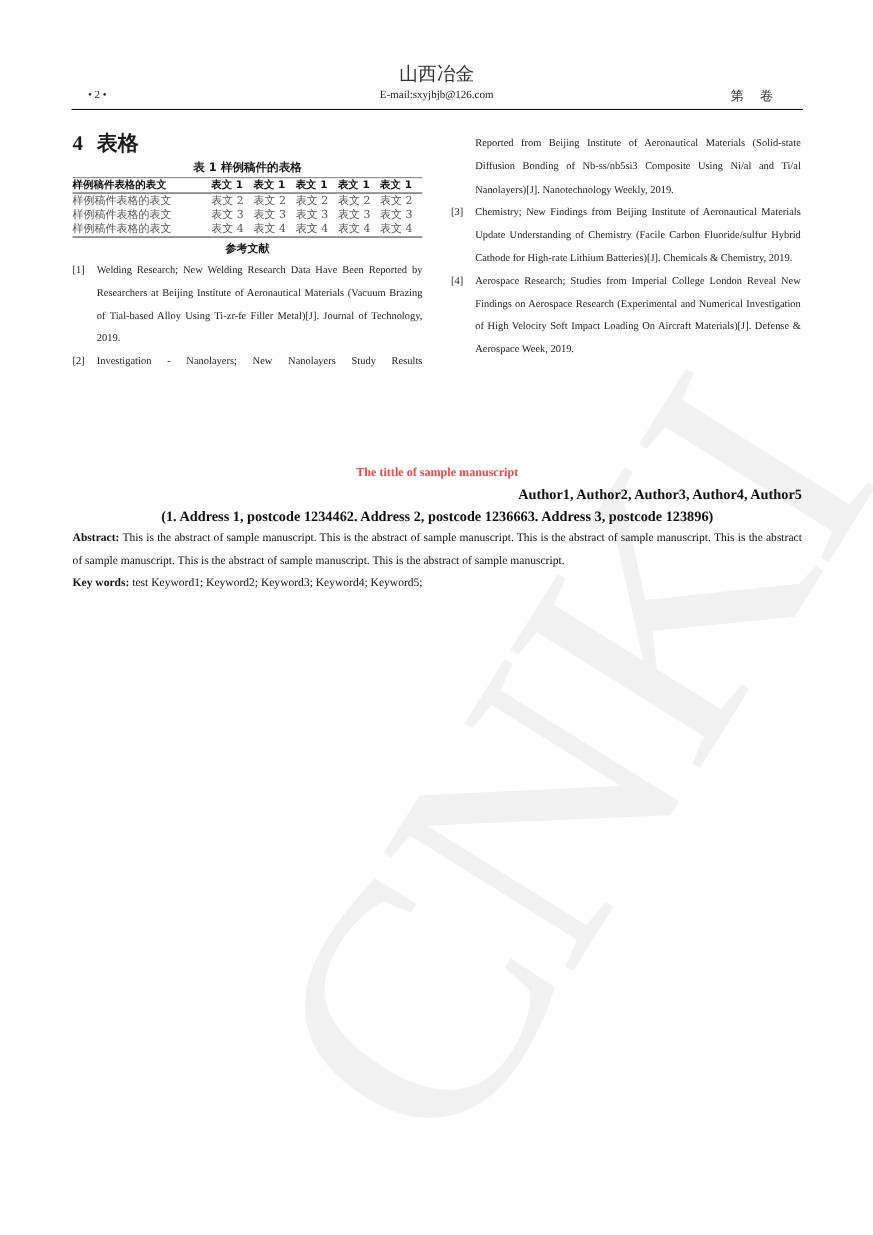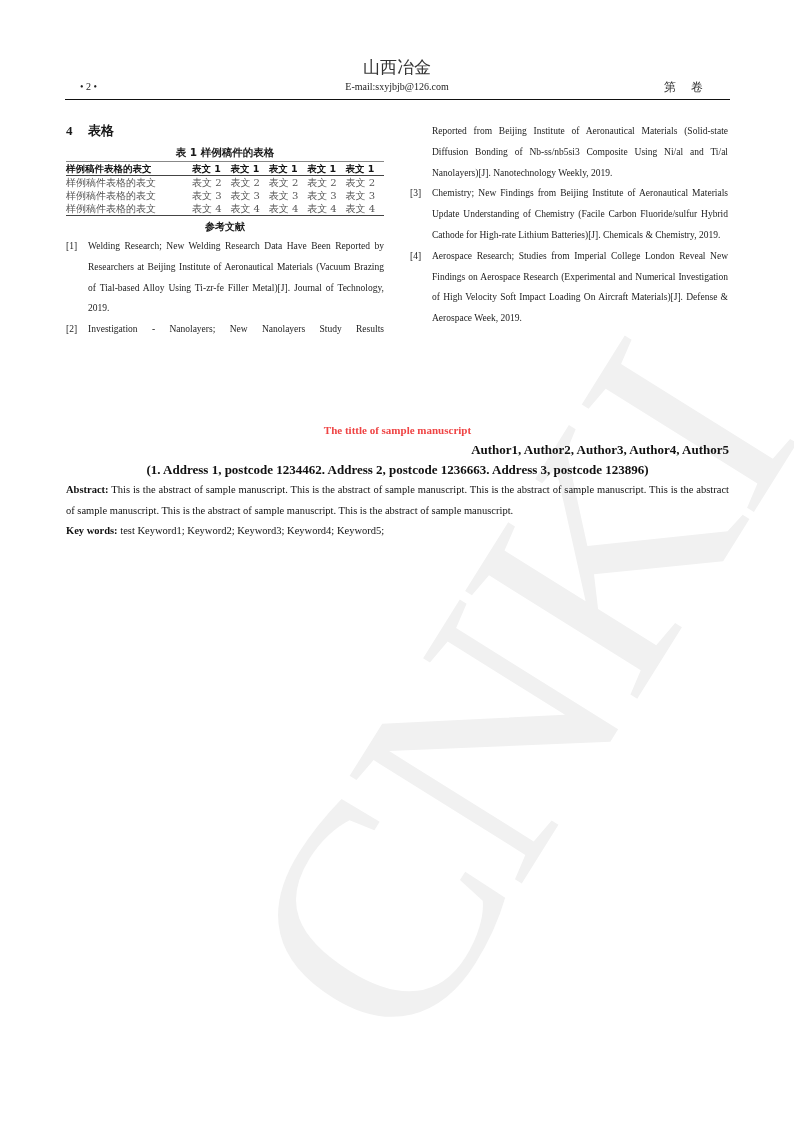--- a/index.html
+++ b/index.html
@@ -18,21 +18,21 @@
   .journal { text-align: center; font-size: 17px; color: #333; height: 16px; line-height: 16px; }
   .head-row { position: relative; height: 16px; line-height: 16px; font-size: 10px; color: #222; margin-top: 3px; }
   .head-row .page-no { position: absolute; left: 15px; }
   .head-row .email { position: absolute; left: 0; right: 0; text-align: center; }
   .head-row .vol { position: absolute; right: 20px; font-size: 12px; letter-spacing: 6px; color: #333; }
   .head-rule { position: absolute; left: 65px; width: 665px; top: 99px; border-top: 1.2px solid #111; }
 
   .col-left { position: absolute; left: 66px; top: 121px; width: 318px; }
   .col-right { position: absolute; left: 410px; top: 121px; width: 318px; }
 
-  .section-head { font-family: Liberation Serif, serif; font-weight: bold; font-size: 13px; height: 22px; line-height: 20px; }
+  .section-head { font-family: Liberation Serif, serif; font-weight: bold; font-size: 19px; height: 22px; line-height: 20px; }
   .section-head .num { display: inline-block; width: 22px; }
   .table-caption { text-align: center; font-family: "DejaVu Sans", sans-serif; font-weight: bold; font-size: 10.5px; height: 18px; line-height: 18px; margin-top: 0px; }
   table.sample { width: 318px; border-collapse: collapse; font-size: 10px; font-family: "DejaVu Serif", serif; }
   table.sample thead tr { border-top: 1.2px solid #888; border-bottom: 1px solid #444; }
   table.sample tbody tr:last-child { border-bottom: 1.2px solid #444; }
   table.sample th { font-weight: bold; color: #111; font-family: "DejaVu Sans", sans-serif; font-size: 9.5px; }
   table.sample td { color: #555; }
   table.sample th, table.sample td { text-align: left; padding: 0 0; height: 13px; line-height: 13px; white-space: nowrap; }
   table.sample .c0 { width: 126px; }
   .refs-caption { text-align: center; font-family: "DejaVu Sans", sans-serif; font-weight: bold; font-size: 10px; height: 20px; line-height: 22px; }

